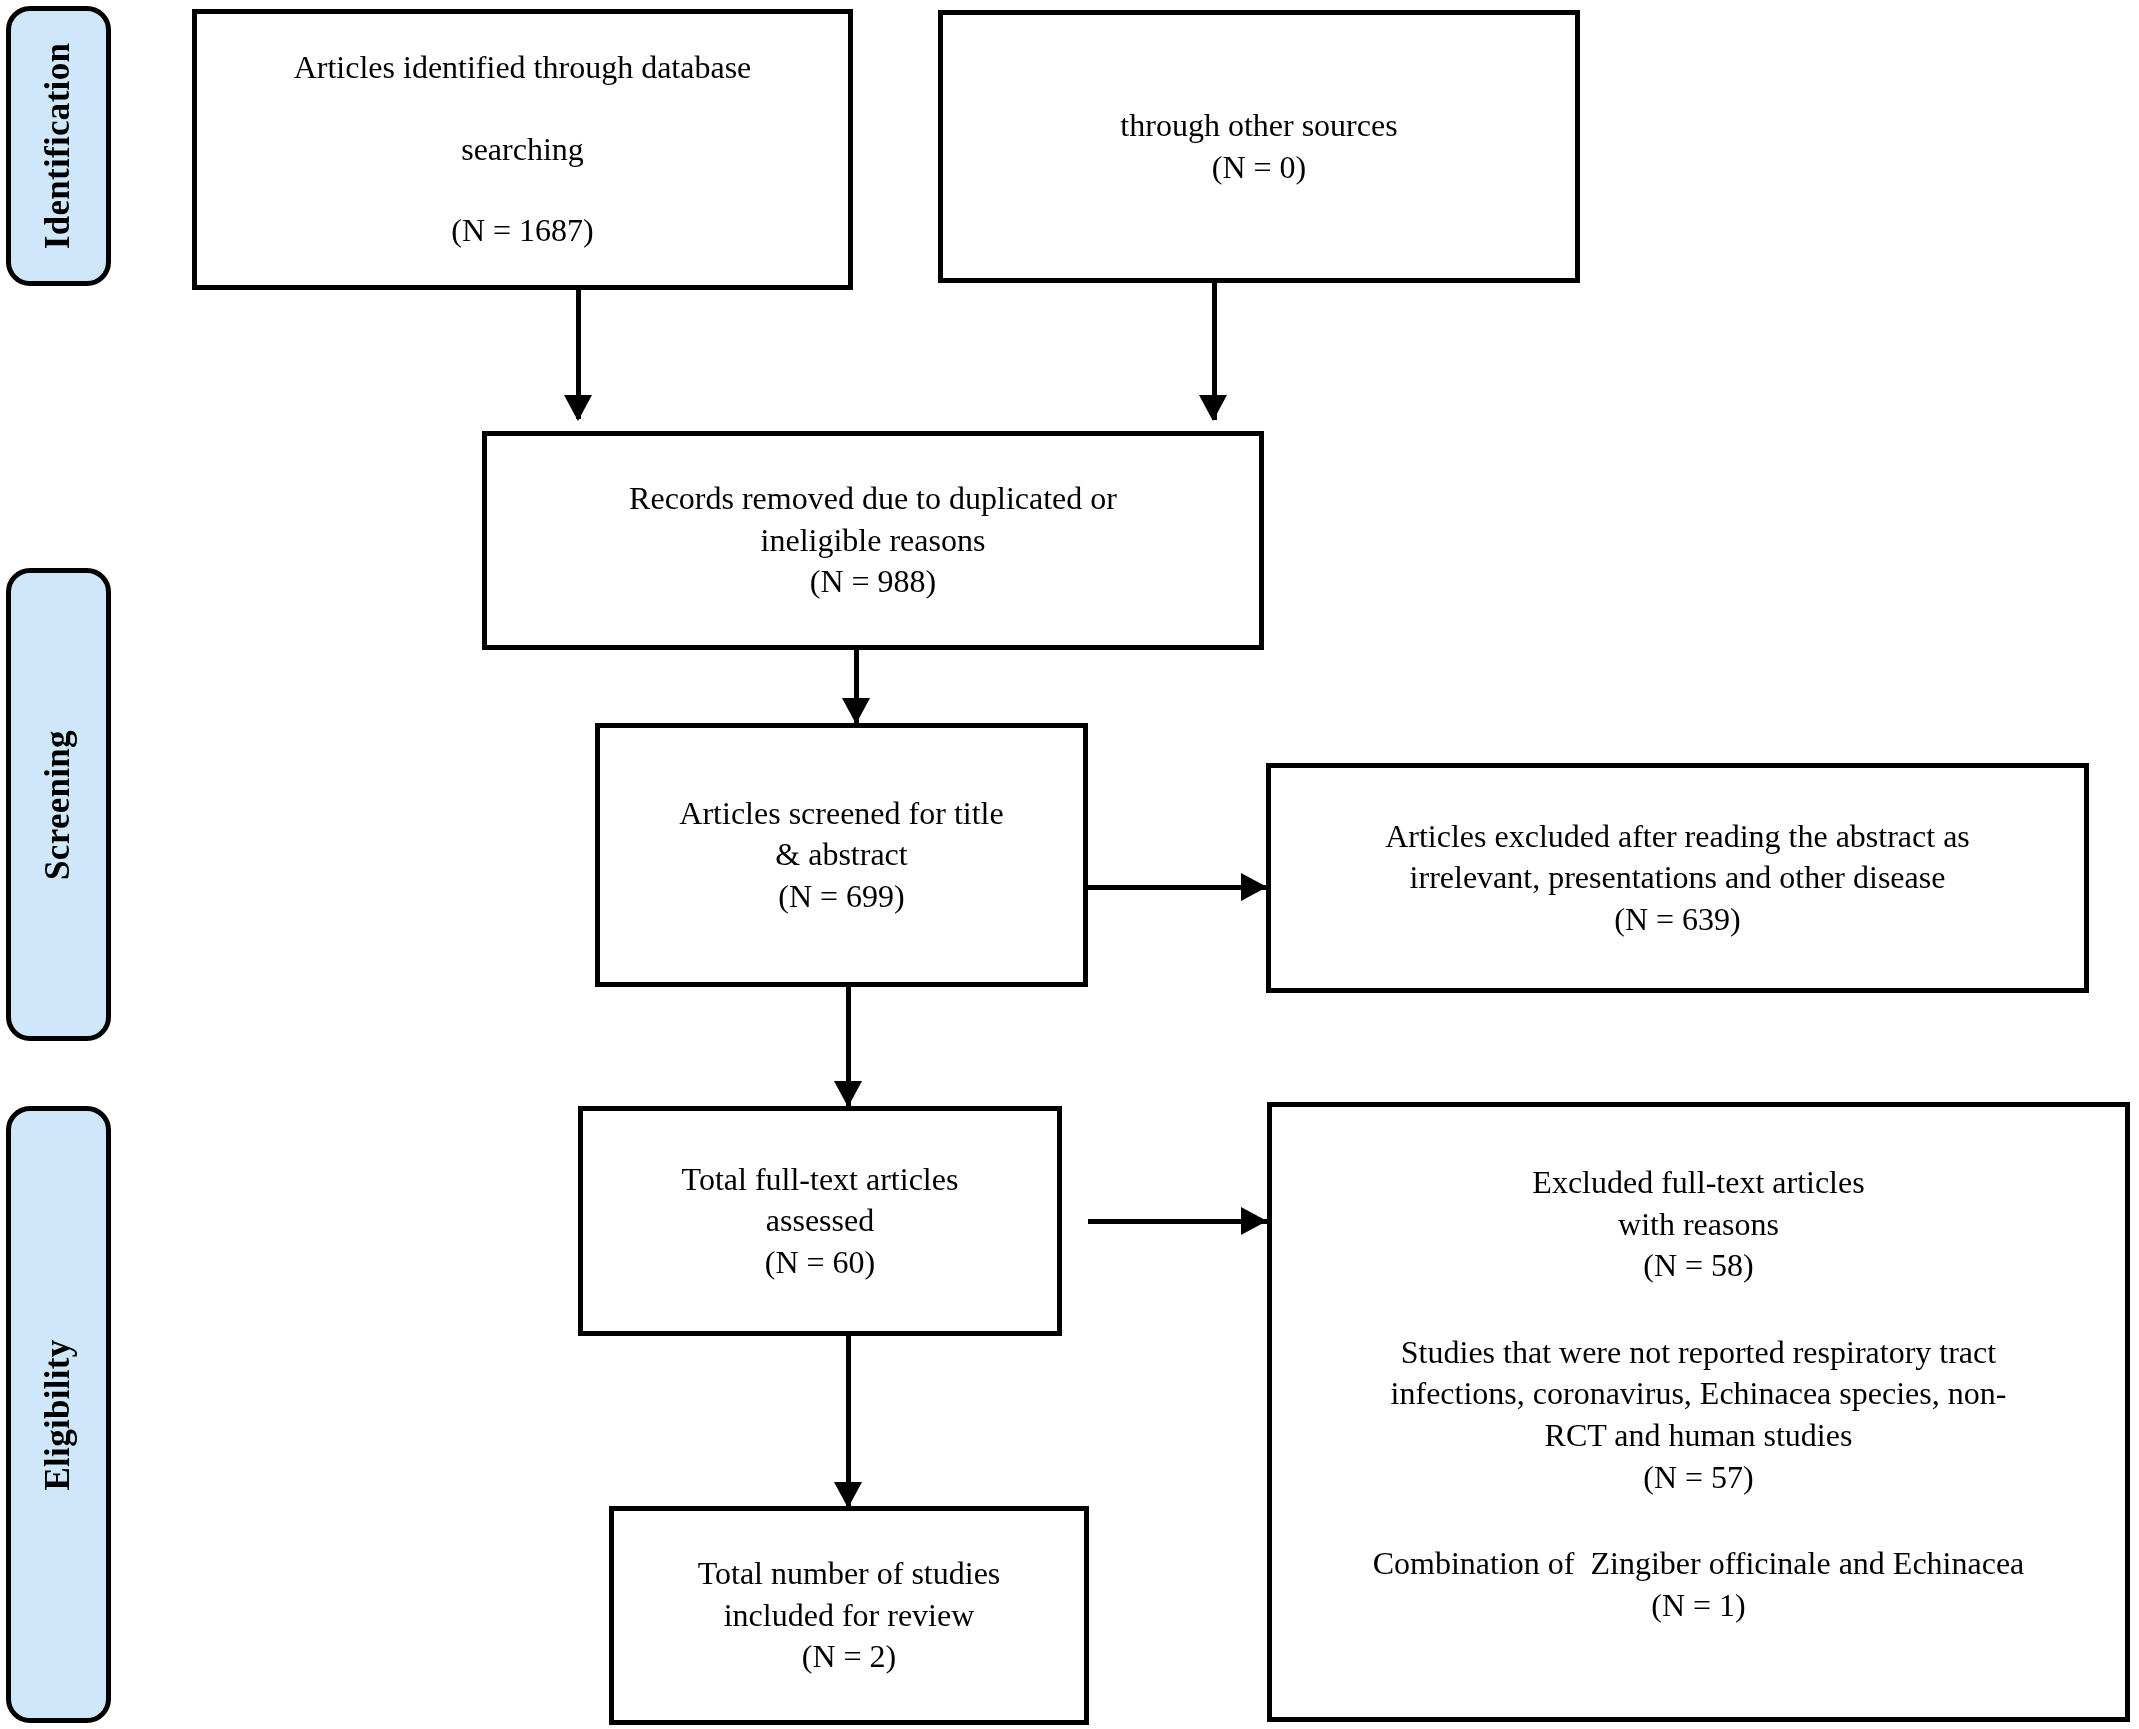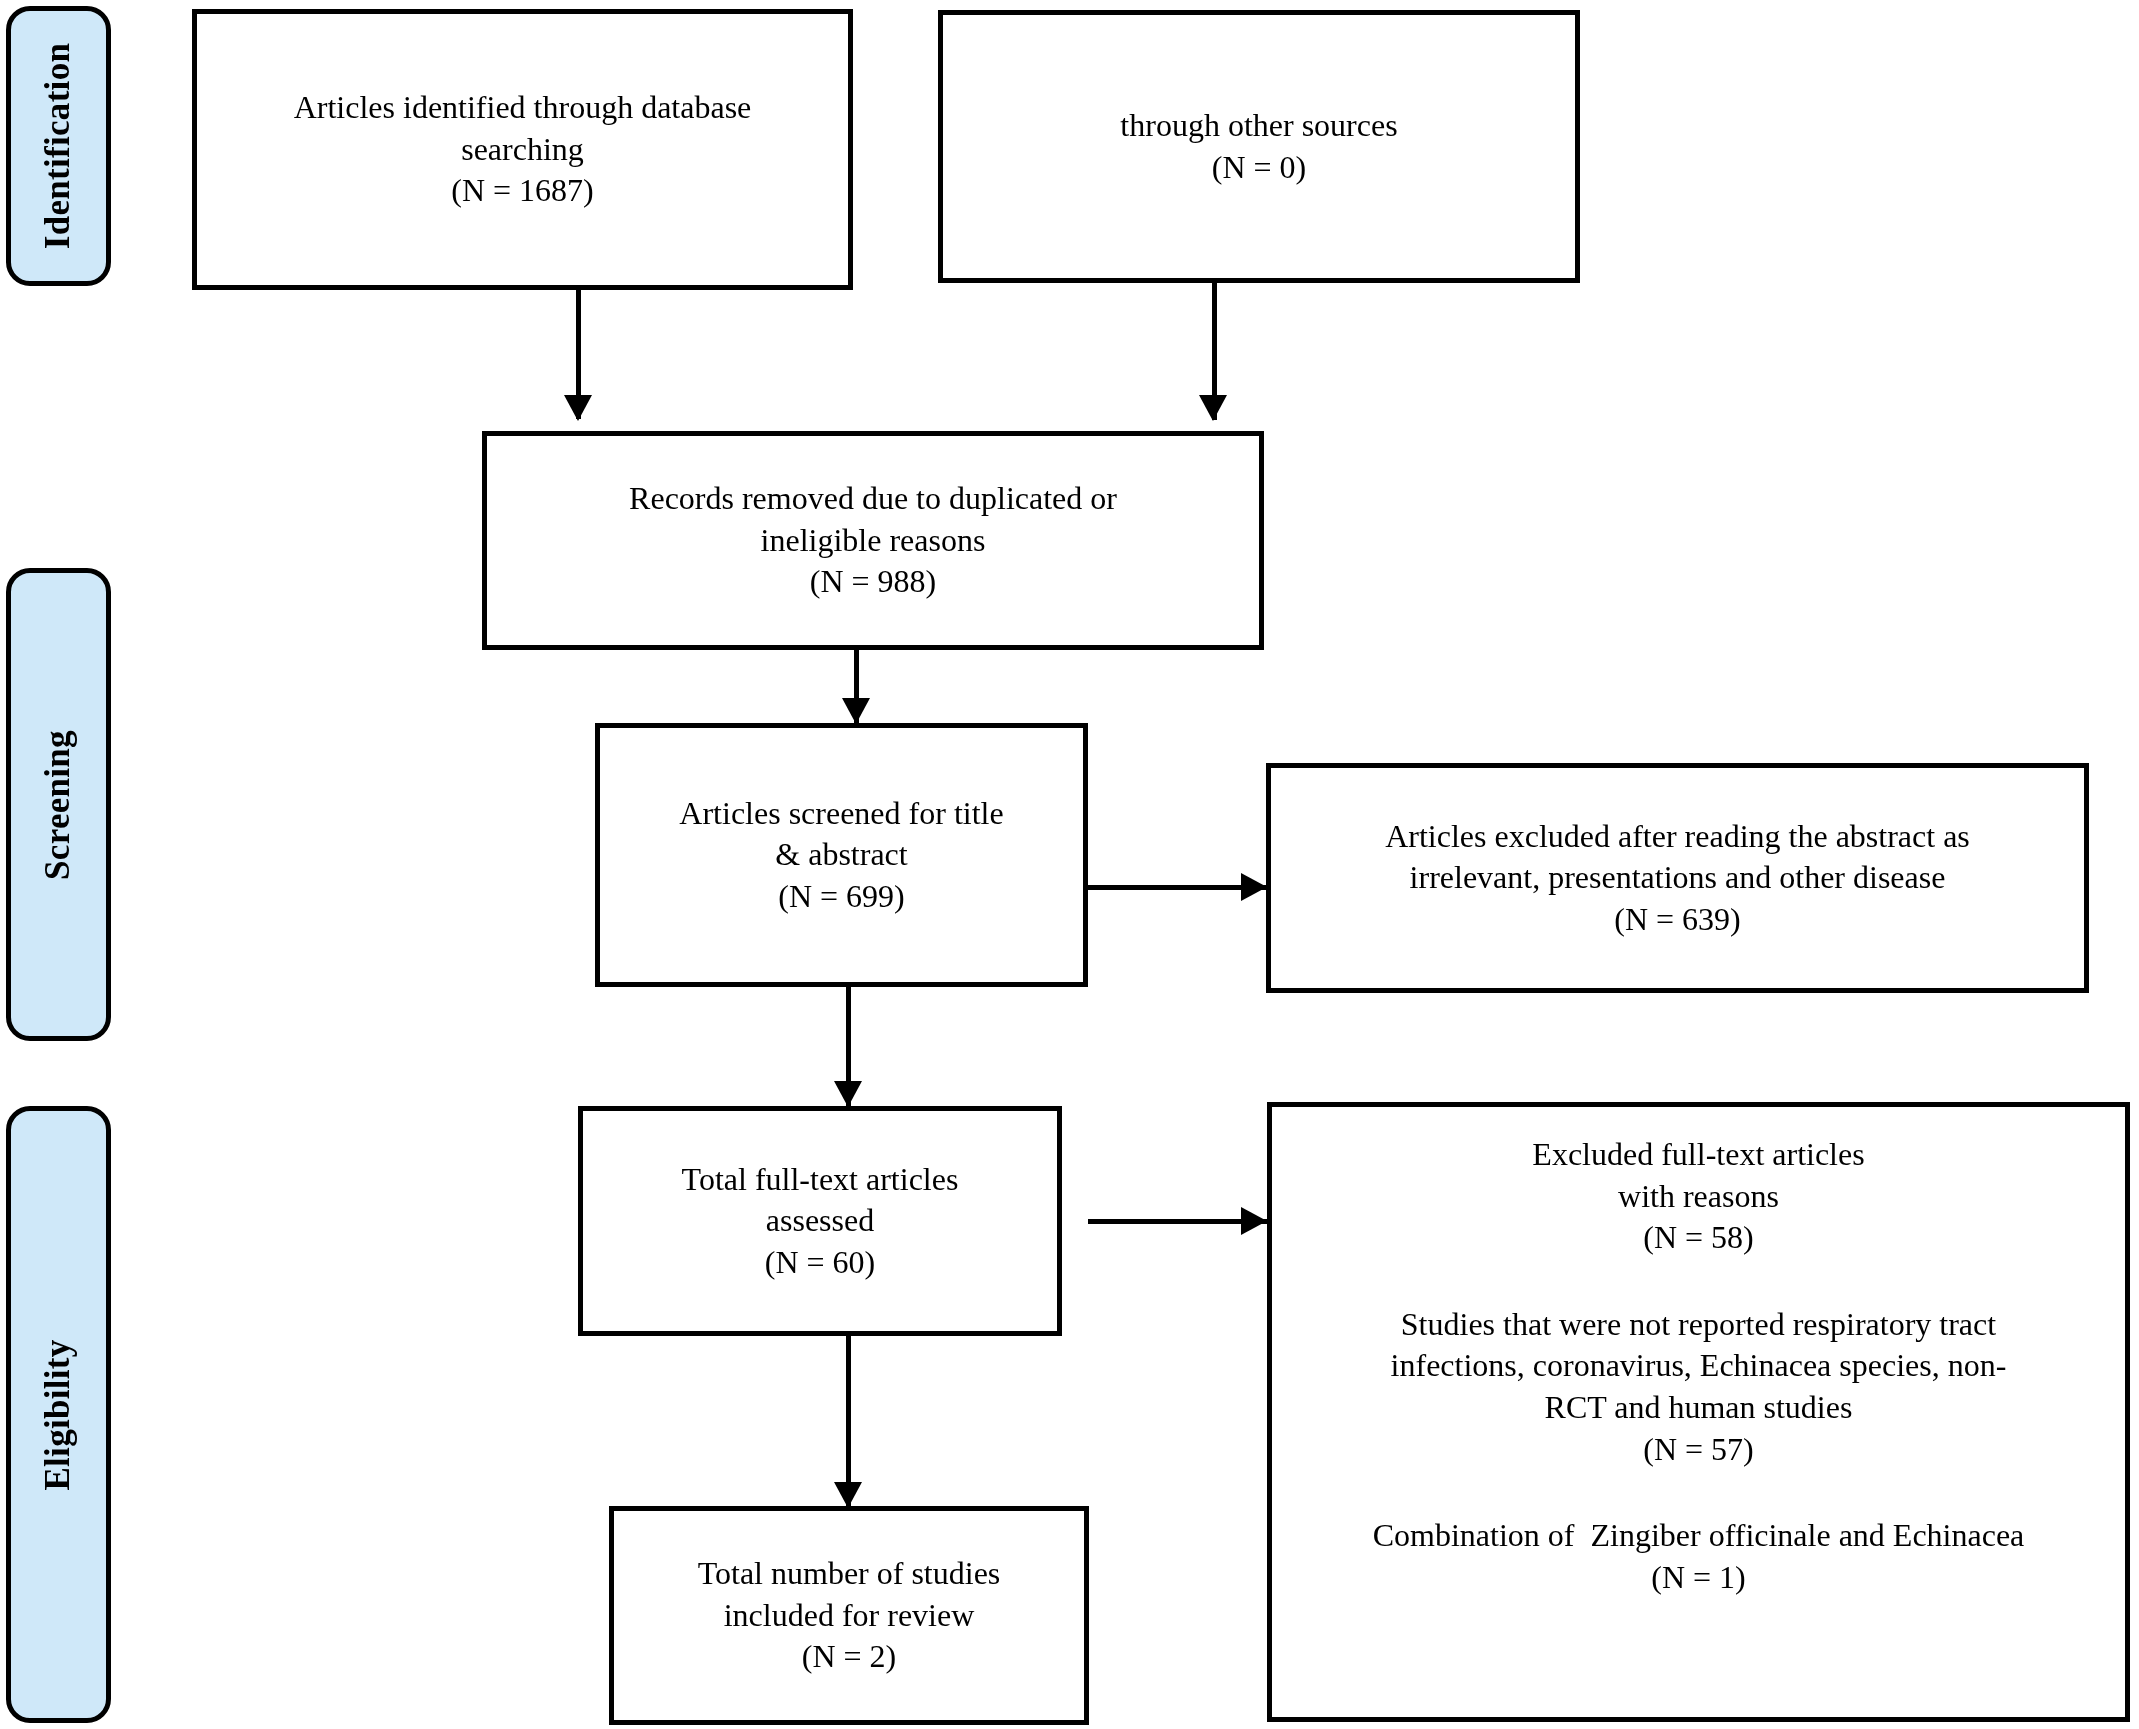--- a/index.html
+++ b/index.html
@@ -50,21 +50,21 @@
     align-items: center;
     justify-content: center;
     text-align: center;
     color: #000000;
     font-family: "Liberation Serif", "DejaVu Serif", serif;
     font-size: 32px;
     line-height: 1.30;
     padding: 4.5px 10px;
   }
   .flow-box .line { display: block; white-space: pre-wrap; }
-  .flow-box .para { display: block; }
+  .flow-box .para { display: block; margin-top: 28px; }
   .flow-box .para + .para { margin-top: 45px; }
 
   
   .v-line {
     position: absolute;
     background: #000000;
     width: 5px;
   }
   .h-line {
     position: absolute;
@@ -117,21 +117,21 @@
 
   <div class="v-line" style="left:846px; top:985px; height:123px;"></div>
   <div class="arrow-down" style="left:834px; top:1081px;"></div>
 
   <div class="h-line" style="left:1088px; top:1219px; width:183px;"></div>
   <div class="arrow-right" style="left:1241px; top:1207px;"></div>
 
   <div class="v-line" style="left:846px; top:1335px; height:176px;"></div>
   <div class="arrow-down" style="left:834px; top:1482px;"></div>
 
-  <div class="flow-box" style="left:192px; top:9px; width:661px; height:281px;">
+  <div class="flow-box" style="left:192px; top:9px; width:661px; height:281px;gap:40px;">
     <span class="line">Articles identified through database</span>
     <span class="line">searching</span>
     <span class="line">(N = 1687)</span>
   </div>
 
   <div class="flow-box" style="left:938px; top:10px; width:642px; height:273px;">
     <span class="line">through other sources</span>
     <span class="line">(N = 0)</span>
   </div>
 

